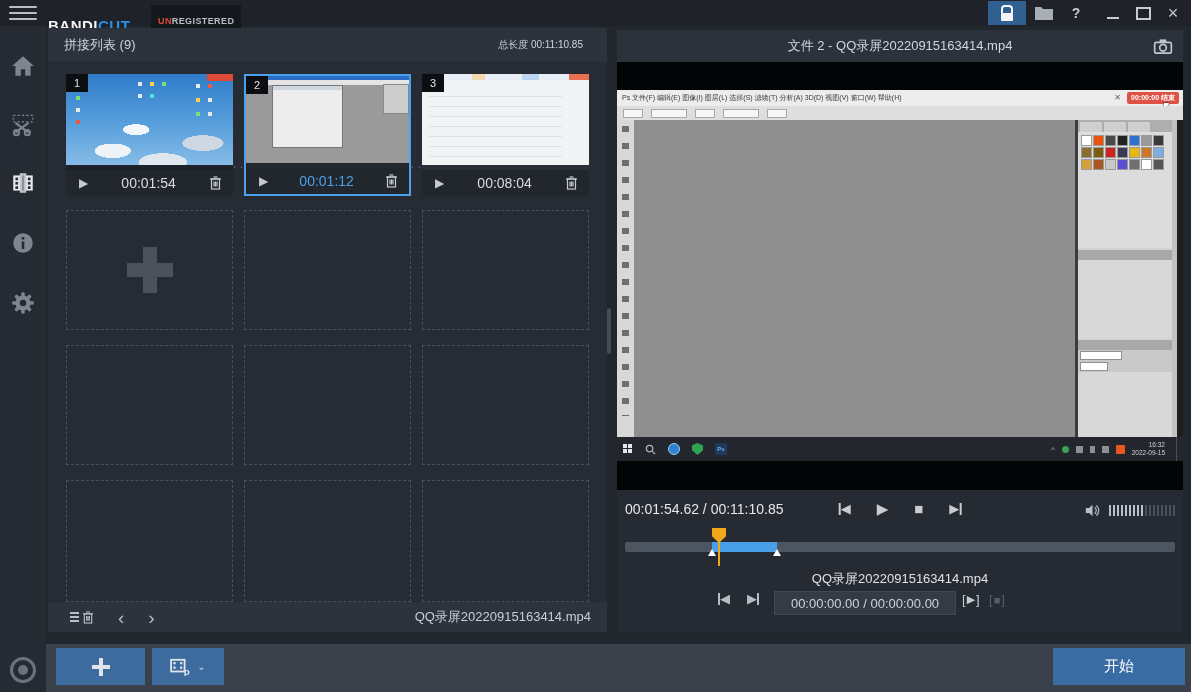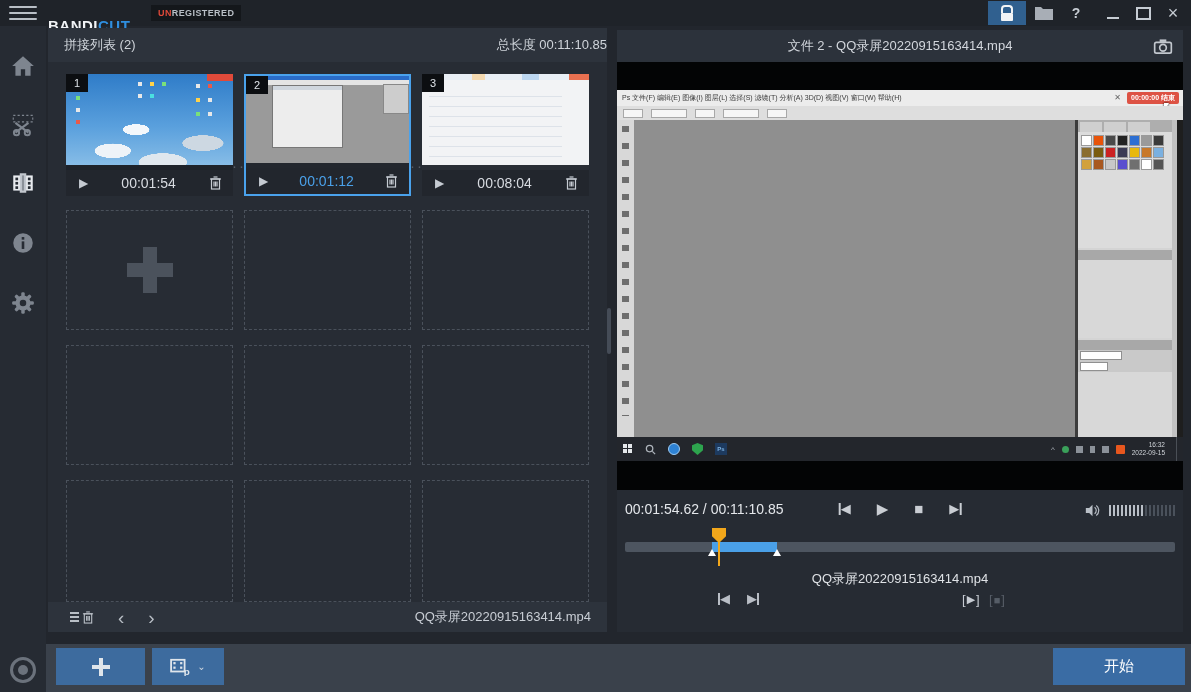--- a/index.html
+++ b/index.html
@@ -12,21 +12,21 @@
   }
   .abs{position:absolute;}
 
   
   .titlebar{left:0;top:0;width:1191px;height:26px;background:#1f2329;}
   .hamburger{left:9px;top:6px;width:28px;height:14px;display:flex;flex-direction:column;justify-content:space-between;cursor:pointer;}
   .hamburger span{display:block;height:2px;background:#b9bfc6;border-radius:1px;}
   .logo{left:48px;top:12px;height:26px;display:flex;align-items:center;font-size:15px;font-weight:bold;letter-spacing:.5px;}
   .logo .bandi{color:#f1f3f6;}
   .logo .cut{color:#2f8fe0;}
-  .unreg{left:151px;top:5px;height:16px;background:#14171b;display:flex;align-items:center;padding:0 7px;font-size:9px;font-weight:bold;letter-spacing:.4px;}
+  .unreg{left:151px;top:5px;height:16px;background:#14171b;display:flex;align-items:center;padding:8px 7px;font-size:9px;font-weight:bold;letter-spacing:.4px;}
   .unreg .un{color:#e0493a;}
   .unreg .reg{color:#b9bfc6;}
   .tb-btn{top:1px;height:24px;display:flex;align-items:center;justify-content:center;cursor:pointer;}
   .lock-btn{left:988px;width:38px;background:#30608f;}
   .lock-shackle{width:8px;height:6px;border:2px solid #f2f4f6;border-bottom:none;border-radius:4px 4px 0 0;margin:0 auto;}
   .lock-body{width:12px;height:8px;background:#f2f4f6;border-radius:1px;}
   .folder-btn{left:1030px;width:28px;}
   .help-btn{left:1064px;width:24px;color:#c6ccd3;font-size:14px;font-weight:bold;}
   .min-btn{left:1100px;width:26px;}
   .min-glyph{width:12px;height:2px;background:#c6ccd3;margin-top:10px;}
@@ -37,21 +37,21 @@
   
   .sidebar{left:0;top:26px;width:46px;height:666px;background:#262b33;}
   .side-icon{left:0;width:46px;height:44px;display:flex;align-items:center;justify-content:center;cursor:pointer;}
   .record-ring{width:20px;height:20px;border:3px solid #6b727c;border-radius:50%;display:flex;align-items:center;justify-content:center;}
   .record-dot{width:10px;height:10px;border-radius:50%;background:#6b727c;}
 
   
   .splice{left:48px;top:28px;width:559px;height:604px;background:#272c34;}
   .sp-header{left:0;top:0;width:559px;height:34px;background:#2d333c;display:flex;align-items:center;}
   .sp-title{margin-left:16px;font-size:13px;color:#cfd4da;}
-  .sp-total{margin-left:auto;margin-right:0;font-size:13px;color:#cfd4da;}
+  .sp-total{margin-left:auto;margin-right:24px;font-size:10px;color:#cfd4da;}
   .sp-list{left:0;top:34px;width:559px;height:540px;overflow:hidden;}
   .clip-card{width:167px;height:122px;background:#000;cursor:pointer;box-sizing:border-box;}
   .clip-card.selected{border:2px solid #4aa2ec;}
   .clip-thumb{position:absolute;left:0;top:0;right:0;height:96px;overflow:hidden;background:#000;}
   .selected .clip-thumb{left:0;top:0;right:0;height:92px;}
   .clip-num{position:absolute;left:0;top:0;width:22px;height:18px;background:#0c0e11;color:#dfe3e8;font-size:11px;display:flex;align-items:center;justify-content:center;z-index:3;}
   .clip-bar{position:absolute;left:0;bottom:0;right:0;height:26px;background:#22262d;display:flex;align-items:center;}
   .clip-play{margin-left:13px;color:#c6cbd2;font-size:12px;cursor:pointer;}
   .clip-time{flex:1;text-align:center;font-size:14px;color:#d8dbe1;}
   .selected .clip-time{color:#4aa0e8;}
@@ -264,21 +264,21 @@
   </div>
   <div class="abs side-icon" style="top:622px;">
     <div class="record-ring">
         <div class="record-dot"></div>
       </div>
   </div>
 </div>
 
 <div class="abs splice">
   <div class="abs sp-header">
-    <span class="sp-title">拼接列表 (2)</span>
+    <span class="sp-title">拼接列表 (9)</span>
     <span class="sp-total">总长度 00:11:10.85</span>
   </div>
 
   <div class="abs sp-list">
 
     <div class="abs clip-card" style="left:18px;top:12px;">
       <div class="clip-thumb">
         <div class="thumb1">
             <div class="icons"></div>
             <div class="redcorner"></div>
@@ -557,20 +557,21 @@
   <div class="abs pv-file">QQ录屏20220915163414.mp4</div>
 
   <span class="abs seg-skip" style="left:101px;color:#b9bec6;">
       <span class="t-bar" style="background:#b9bec6;"></span>
       <span>◀</span>
     </span>
   <span class="abs seg-skip" style="left:130px;color:#b9bec6;">
       <span>▶</span>
       <span class="t-bar" style="background:#b9bec6;"></span>
     </span>
+  <div class="abs seg-box">00:00:00.00 / 00:00:00.00</div>
   <span class="abs seg-br seg-play">
       <span>[</span>
       <span style="font-size:11px;">▶</span>
       <span>]</span>
     </span>
   <span class="abs seg-br seg-stop">
       <span>[</span>
       <span style="font-size:11px;">■</span>
       <span>]</span>
     </span>

